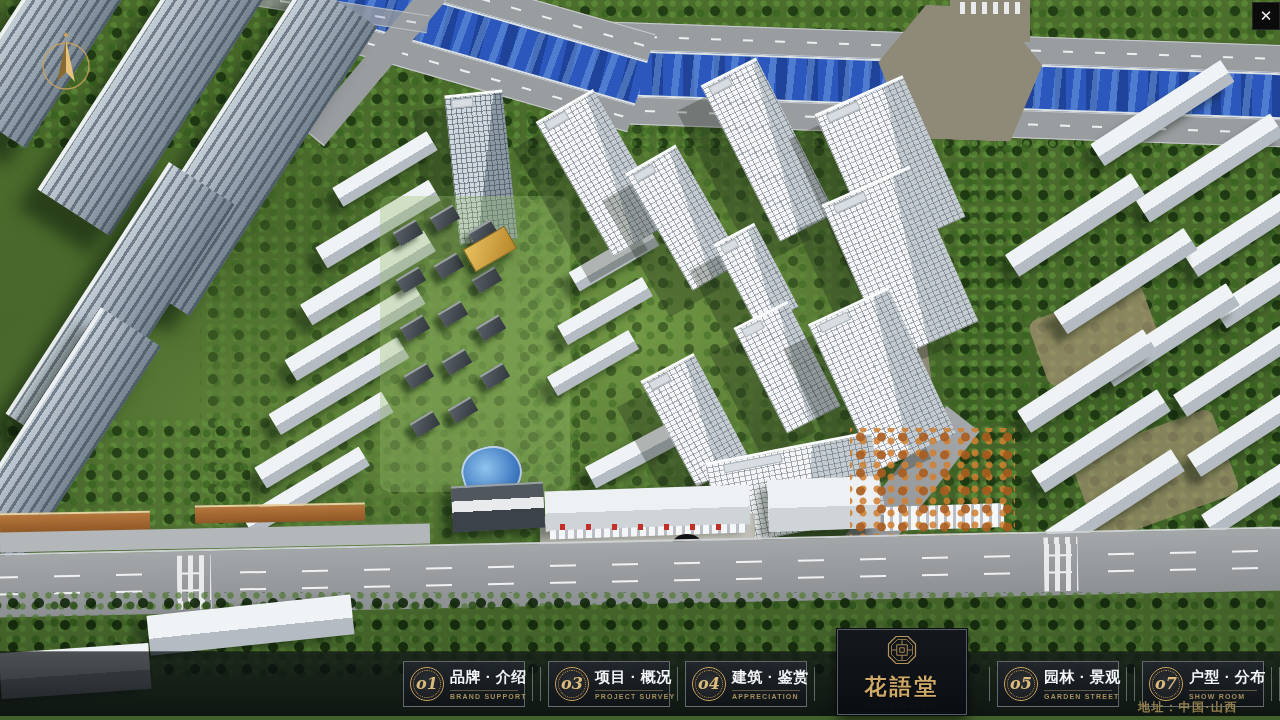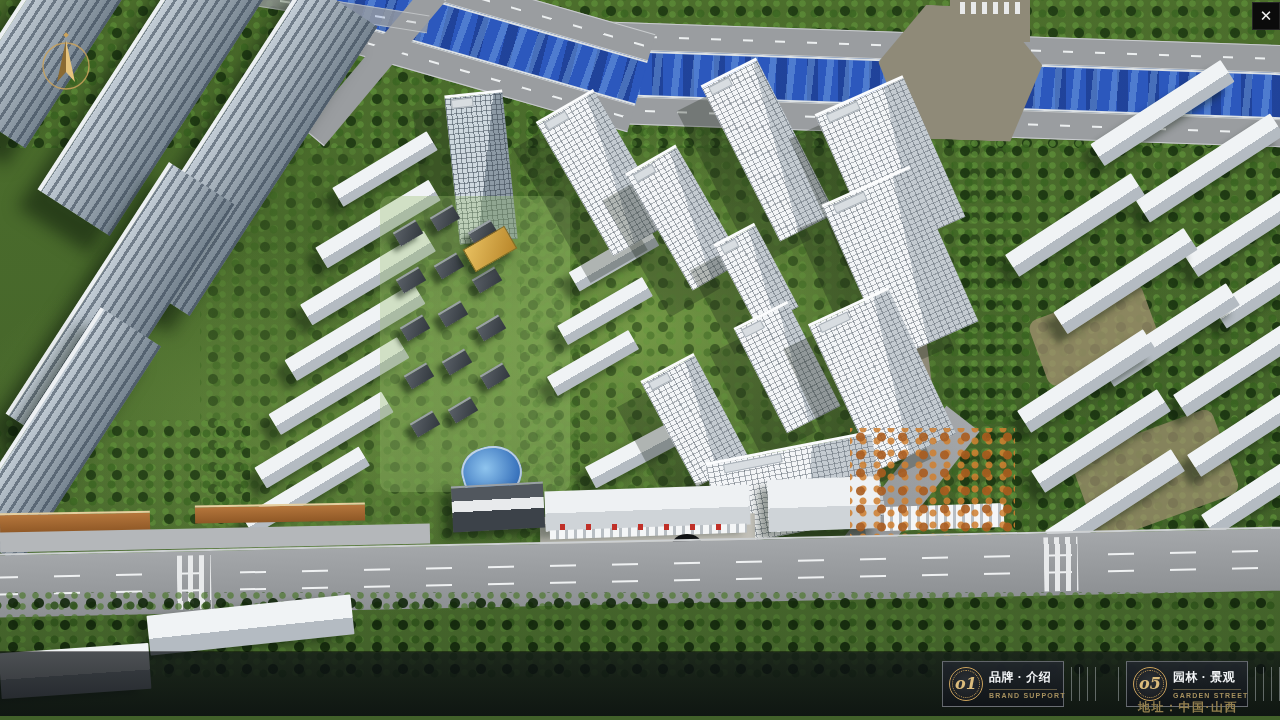--- a/index.html
+++ b/index.html
@@ -82,21 +82,21 @@
     border:1px solid rgba(195,200,206,.45);
     background:linear-gradient(180deg, rgba(34,39,45,.9), rgba(15,19,24,.9));}
   .badge{width:34px;height:34px;flex:none;border-radius:50%;border:1px solid #caa25c;
     position:relative;display:flex;align-items:center;justify-content:center;
     background:radial-gradient(circle at 50% 40%, #2b2f34, #14171b);}
   .badge::before{content:"";position:absolute;inset:2px;border-radius:50%;
     border:1px dotted #c49d58;}
   .num{font-family:"DejaVu Serif",serif;font-style:italic;font-weight:bold;
     color:#dcbc7c;font-size:16px;line-height:1;}
   .mi-text{display:flex;flex-direction:column;min-width:0;}
-  .mi-label{color:#f3f5f7;font-weight:bold;font-size:12px;letter-spacing:.5px;
+  .mi-label{color:#f3f5f7;font-weight:bold;font-size:15px;letter-spacing:.5px;
     white-space:nowrap;padding-bottom:3px;border-bottom:1px solid rgba(208,182,126,.4);}
   .mi-sub{color:#a5905e;font-size:7px;font-weight:bold;letter-spacing:1.2px;
     margin-top:2px;white-space:nowrap;}
   .logo-panel{width:130px;height:86px;flex:none;position:relative;top:-12px;cursor:pointer;
     background:linear-gradient(180deg,#14181d,#0a0d11);
     border:1px solid #575c62;box-shadow:0 0 0 1px #0a0d11, 0 5px 12px rgba(0,0,0,.65);
     display:flex;flex-direction:column;align-items:center;justify-content:center;gap:3px;}
   .logo-title{font-family:"DejaVu Serif",serif;font-weight:bold;font-size:22px;
     color:#cfa968;letter-spacing:3px;text-shadow:0 1px 1px #000;}
   .logo-sub{font-size:4px;color:#8a7443;letter-spacing:2px;line-height:1;}
@@ -250,38 +250,76 @@
     <div class="badge">
       <span class="num">o1</span>
     </div>
     <div class="mi-text">
       <div class="mi-label">品牌 · 介绍</div>
       <div class="mi-sub">BRAND SUPPORT</div>
     </div>
   </div>
           <div class="vdiv"></div>
           <div class="vdiv"></div>
-          <div class="vdiv"></div>
+          <div class="menu-item">
+    <div class="badge">
+      <span class="num">o3</span>
+    </div>
+    <div class="mi-text">
+      <div class="mi-label">项目 · 概况</div>
+      <div class="mi-sub">PROJECT SURVEY</div>
+    </div>
+  </div>
+          <div class="vdiv"></div>
+          <div class="menu-item">
+    <div class="badge">
+      <span class="num">o4</span>
+    </div>
+    <div class="mi-text">
+      <div class="mi-label">建筑 · 鉴赏</div>
+      <div class="mi-sub">APPRECIATION</div>
+    </div>
+  </div>
           <div class="vdiv"></div>
         </div>
 
+      <div class="logo-panel">
+        <span>
+          <svg width="30" height="30" viewBox="0 0 40 40">
+            <polygon points="12,2 28,2 38,12 38,28 28,38 12,38 2,28 2,12" fill="none" stroke="#b5945c" stroke-width="1.6"></polygon>
+            <polygon points="14,6 26,6 34,14 34,26 26,34 14,34 6,26 6,14" fill="none" stroke="#b5945c" stroke-width="1"></polygon>
+            <path d="M13 13h14v14H13z M20 7v6 M20 27v6 M7 20h6 M27 20h6 M17 17h6v6h-6z" fill="none" stroke="#b5945c" stroke-width="1.2"></path>
+          </svg>
+        </span>
+        <div class="logo-title">花語堂</div>
+        <div class="logo-sub">· · · · · · · · · ·</div>
+      </div>
 
       <div class="menu-group">
           <div class="vdiv"></div>
           <div class="menu-item">
     <div class="badge">
       <span class="num">o5</span>
     </div>
     <div class="mi-text">
       <div class="mi-label">园林 · 景观</div>
       <div class="mi-sub">GARDEN STREET</div>
     </div>
   </div>
           <div class="vdiv"></div>
           <div class="vdiv"></div>
+          <div class="menu-item">
+    <div class="badge">
+      <span class="num">o7</span>
+    </div>
+    <div class="mi-text">
+      <div class="mi-label">户型 · 分布</div>
+      <div class="mi-sub">SHOW ROOM</div>
+    </div>
+  </div>
           <div class="vdiv"></div>
           <div class="vdiv"></div>
         </div>
     </div>
   </div>
 
   <div class="address">地址：中国·山西</div>
 </div>
 
 </body></html>

